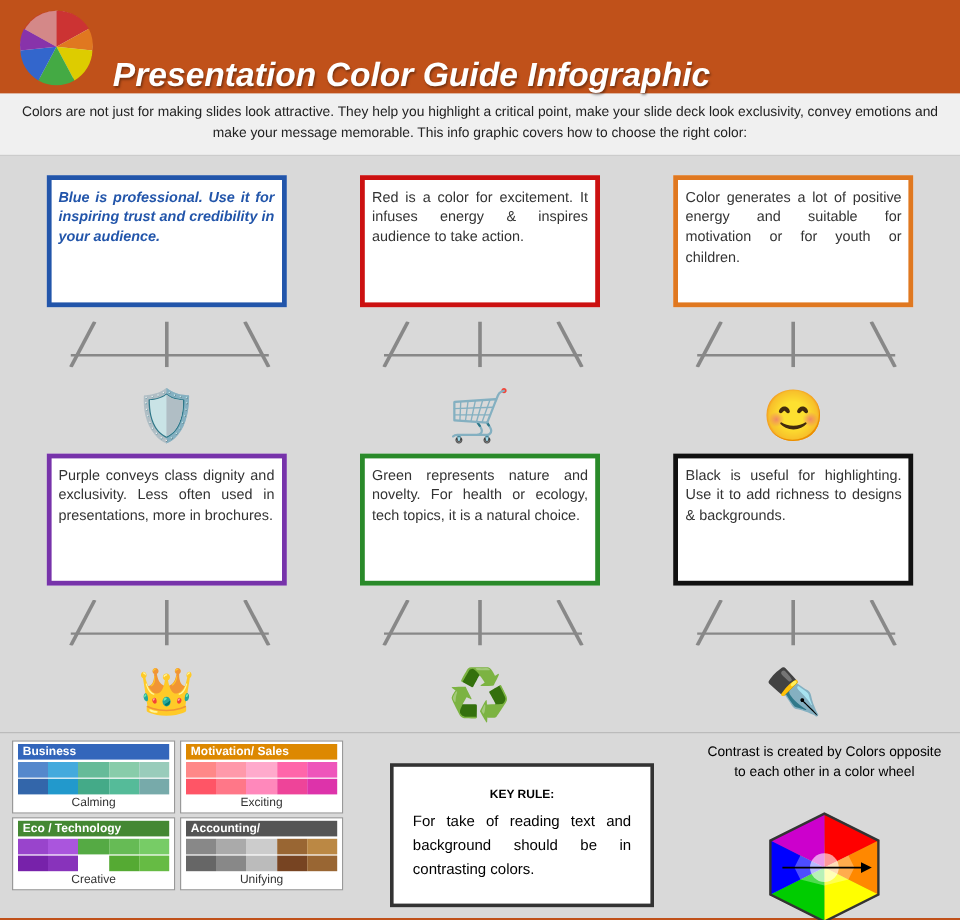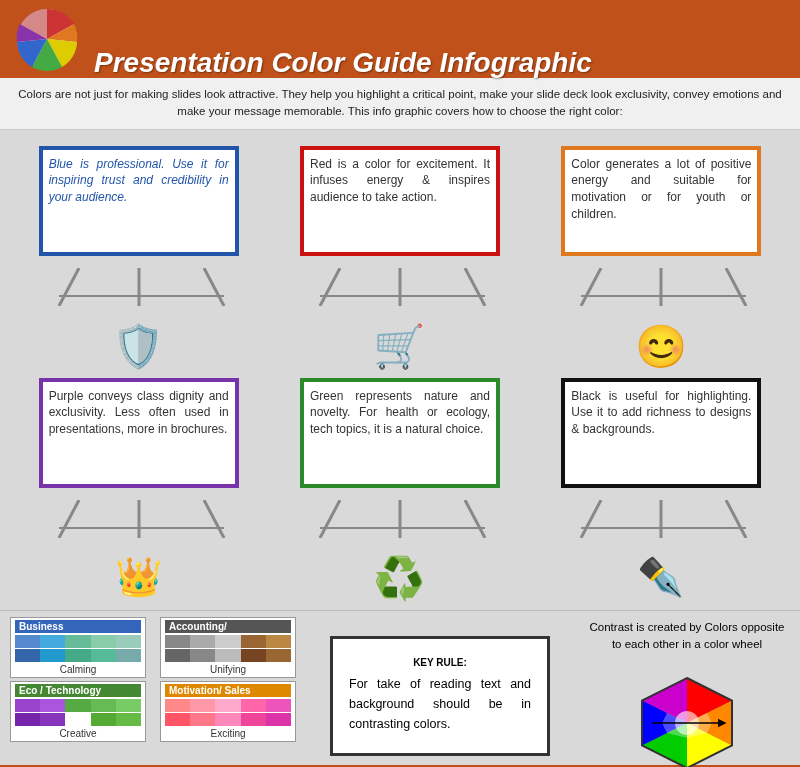--- a/index.html
+++ b/index.html
@@ -162,21 +162,21 @@
   </div>
 </div>
 
 <div class="subtitle">Colors are not just for making slides look attractive. They help you highlight a critical point, make your slide deck look exclusivity, convey emotions and make your message memorable. This info graphic covers how to choose the right color:</div>
 
 <div class="main-grid">
 
   <div class="cell">
     <div class="cell-inner">
       <div style="position:relative; width:200px; height:150px;">
-        <div class="board-frame blue" style="font-style:italic; font-weight:normal;">
+        <div class="board-frame blue" style="font-style:italic; font-weight:bold;">
           <span>Blue is professional. Use it for inspiring trust and credibility in your audience.</span>
         </div>
 
         <svg class="easel-svg" style="position:absolute;bottom:-10px;left:10px;" width="185" height="38" viewBox="0 0 185 38">
           <line x1="30" y1="0" x2="10" y2="38" stroke="#888" stroke-width="3"></line>
           <line x1="90" y1="0" x2="90" y2="38" stroke="#888" stroke-width="3"></line>
           <line x1="155" y1="0" x2="175" y2="38" stroke="#888" stroke-width="3"></line>
           <line x1="10" y1="28" x2="175" y2="28" stroke="#888" stroke-width="2"></line>
         </svg>
       </div>
@@ -264,21 +264,21 @@
           <line x1="155" y1="0" x2="175" y2="38" stroke="#888" stroke-width="3"></line>
           <line x1="10" y1="28" x2="175" y2="28" stroke="#888" stroke-width="2"></line>
         </svg>
       </div>
       <div class="board-icon" style="margin-top:30px; font-size:38px;">✒️</div>
     </div>
   </div>
 
 </div>
 
-<div style="display:grid; grid-template-columns:140px 140px 1fr 210px; background:#d9d9d9; padding:4px 8px; height:155px; border-top:1px solid #bbb;gap:10px;">
+<div style="display:grid; grid-template-columns:140px 140px 1fr 210px; background:#d9d9d9; padding:4px 8px; height:155px; border-top:1px solid #bbb;">
 
   <div style="display:flex; flex-direction:column; gap:3px; padding:2px;">
 
     <div class="sub-card">
       <div class="sub-card-title" style="background:#3366bb;">Business</div>
       <div style="display:flex; height:13px; margin-bottom:1px;">
         <div style="flex:1;background:#5588cc;"></div>
         <div style="flex:1;background:#44aadd;"></div>
         <div style="flex:1;background:#66bb99;"></div>
         <div style="flex:1;background:#88ccaa;"></div>
@@ -310,55 +310,55 @@
         <div style="flex:1;background:#55aa33;"></div>
         <div style="flex:1;background:#66bb44;"></div>
       </div>
       <div class="color-label">Creative</div>
     </div>
   </div>
 
   <div style="display:flex; flex-direction:column; gap:3px; padding:2px;">
 
     <div class="sub-card">
+      <div class="sub-card-title" style="background:#dd8800;">Motivation/ Sales</div>
+      <div style="display:flex; height:13px; margin-bottom:1px;">
+        <div style="flex:1;background:#ff8888;"></div>
+        <div style="flex:1;background:#ff99aa;"></div>
+        <div style="flex:1;background:#ffaacc;"></div>
+        <div style="flex:1;background:#ff66aa;"></div>
+        <div style="flex:1;background:#ee55bb;"></div>
+      </div>
+      <div style="display:flex; height:13px; margin-bottom:1px;">
+        <div style="flex:1;background:#ff5566;"></div>
+        <div style="flex:1;background:#ff7788;"></div>
+        <div style="flex:1;background:#ff88bb;"></div>
+        <div style="flex:1;background:#ee4499;"></div>
+        <div style="flex:1;background:#dd33aa;"></div>
+      </div>
+      <div class="color-label">Exciting</div>
+    </div>
+
+    <div class="sub-card">
       <div class="sub-card-title" style="background:#555555;">Accounting/</div>
       <div style="display:flex; height:13px; margin-bottom:1px;">
         <div style="flex:1;background:#888888;"></div>
         <div style="flex:1;background:#aaaaaa;"></div>
         <div style="flex:1;background:#cccccc;"></div>
         <div style="flex:1;background:#996633;"></div>
         <div style="flex:1;background:#bb8844;"></div>
       </div>
       <div style="display:flex; height:13px; margin-bottom:1px;">
         <div style="flex:1;background:#666666;"></div>
         <div style="flex:1;background:#888888;"></div>
         <div style="flex:1;background:#bbbbbb;"></div>
         <div style="flex:1;background:#774422;"></div>
         <div style="flex:1;background:#996633;"></div>
       </div>
       <div class="color-label">Unifying</div>
-    </div>
-
-    <div class="sub-card">
-      <div class="sub-card-title" style="background:#dd8800;">Motivation/ Sales</div>
-      <div style="display:flex; height:13px; margin-bottom:1px;">
-        <div style="flex:1;background:#ff8888;"></div>
-        <div style="flex:1;background:#ff99aa;"></div>
-        <div style="flex:1;background:#ffaacc;"></div>
-        <div style="flex:1;background:#ff66aa;"></div>
-        <div style="flex:1;background:#ee55bb;"></div>
-      </div>
-      <div style="display:flex; height:13px; margin-bottom:1px;">
-        <div style="flex:1;background:#ff5566;"></div>
-        <div style="flex:1;background:#ff7788;"></div>
-        <div style="flex:1;background:#ff88bb;"></div>
-        <div style="flex:1;background:#ee4499;"></div>
-        <div style="flex:1;background:#dd33aa;"></div>
-      </div>
-      <div class="color-label">Exciting</div>
     </div>
   </div>
 
   <div style="display:flex; align-items:center; justify-content:center; padding:4px 6px;">
     <div style="background:white; border:3px solid #333; padding:12px 16px; width:100%; max-width:220px; min-height:120px; display:flex; flex-direction:column; align-items:center; justify-content:center;">
       <div style="font-size:10px; font-weight:bold; text-align:right; margin-bottom:6px;">KEY RULE:</div>
       <div style="font-size:12.5px; text-align:justify; line-height:1.6;">For take of reading text and background should be in contrasting colors.</div>
 
     </div>
   </div>

